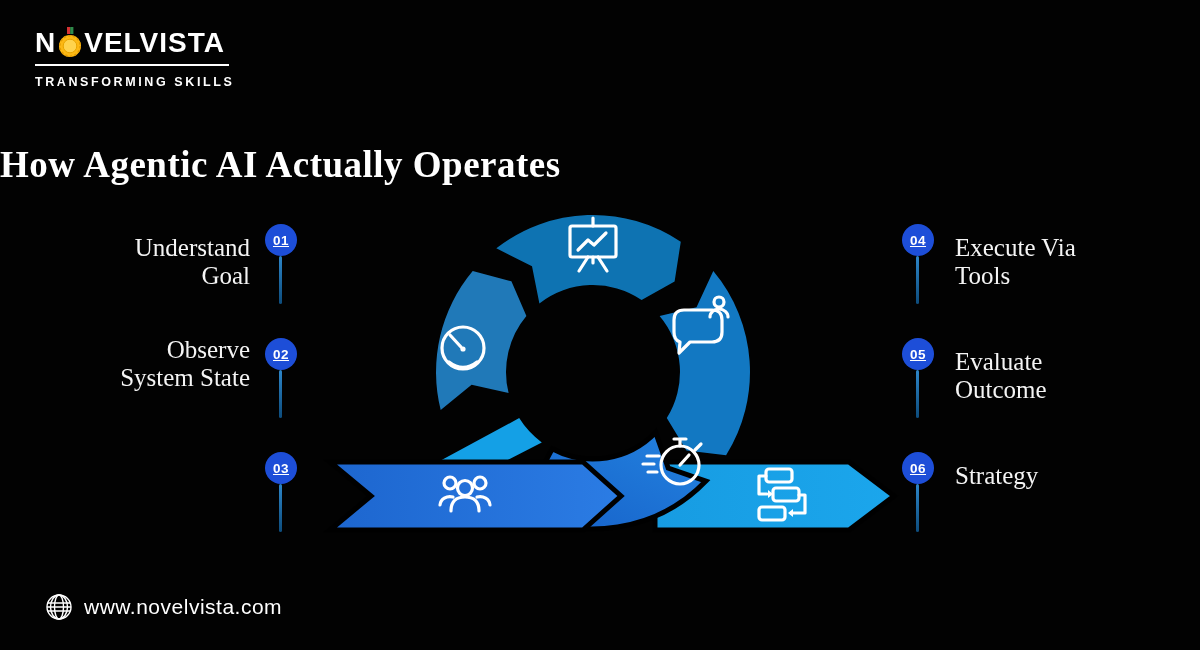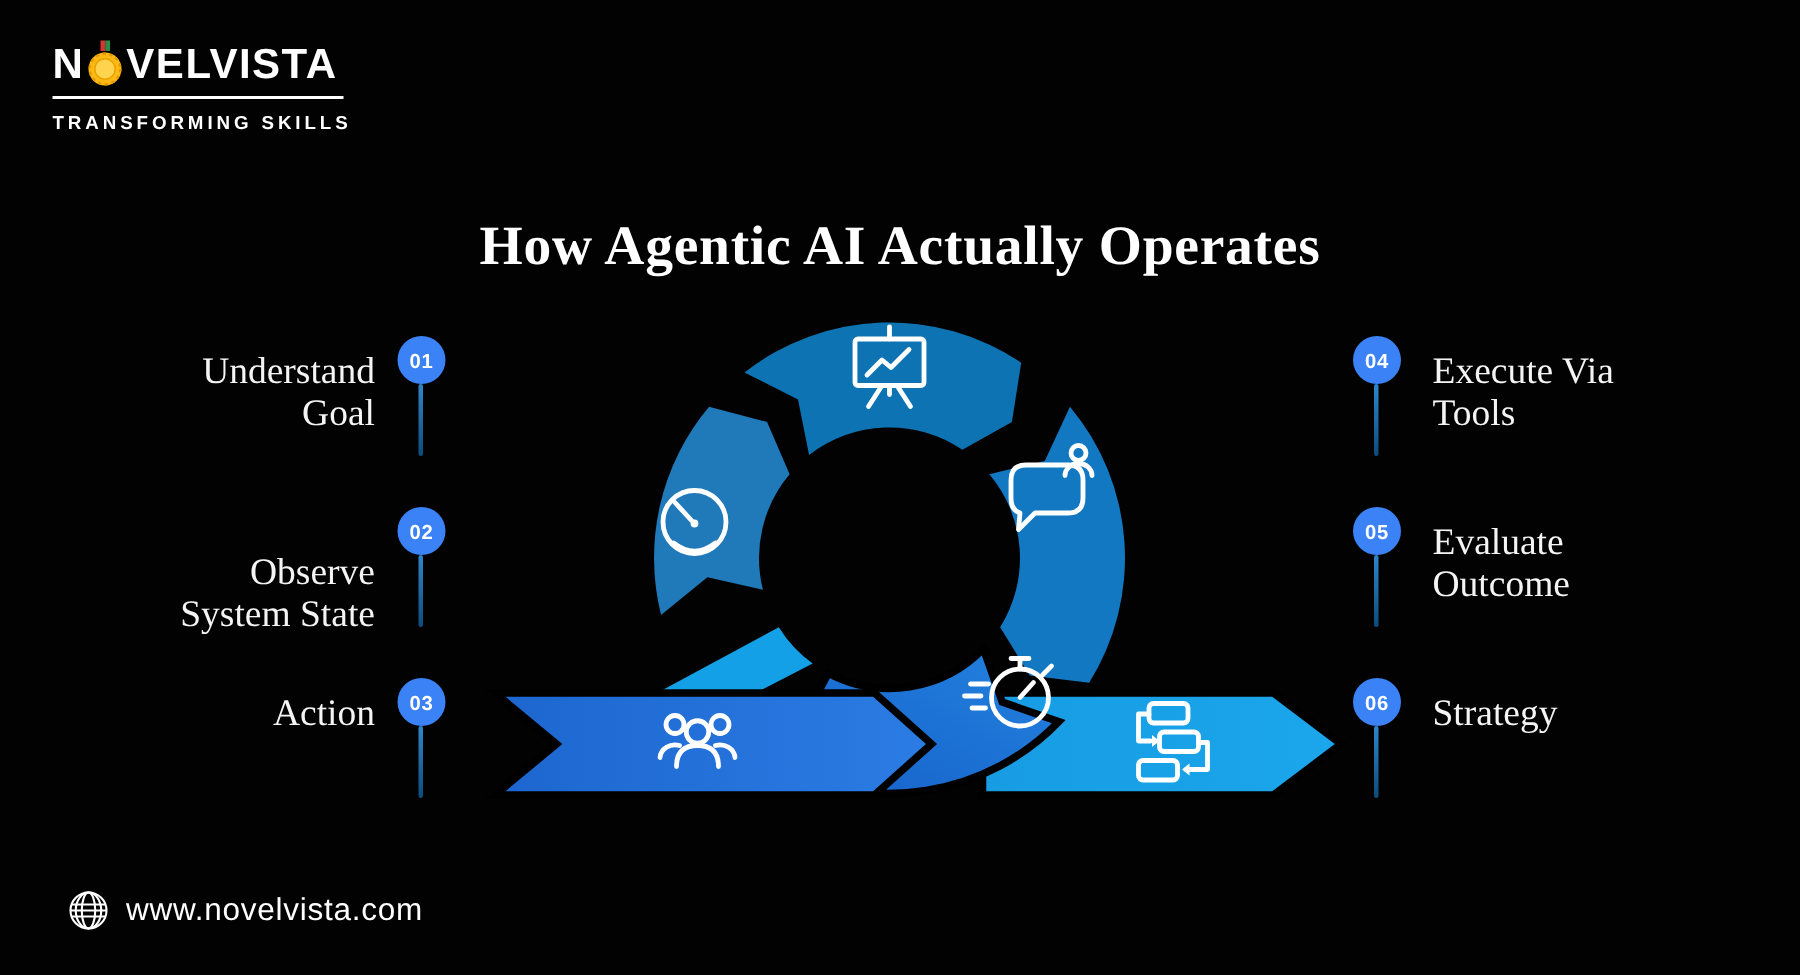--- a/index.html
+++ b/index.html
@@ -8,31 +8,31 @@
 
   
   .logo{position:absolute;left:35px;top:26px;}
   .brand{display:flex;align-items:center;color:#fff;font-weight:700;font-size:28px;
          letter-spacing:1px;line-height:34px;}
   .brand svg{margin:0 1px;}
   .logo-rule{width:194px;border-top:2px solid #fff;margin-top:4px;}
   .tagline{color:#fff;font-size:12.5px;font-weight:700;letter-spacing:2.6px;margin-top:9px;}
 
   
-  .title{position:absolute;left:0;top:118px;width:100%;text-align:center;color:#fff;
+  .title{position:absolute;left:0;top:118px;width:100%;text-align:left;color:#fff;
          font-family:"Liberation Serif",serif;font-weight:700;font-size:37px;letter-spacing:.5px;}
 
   
   .step-label{position:absolute;color:#f4f4f4;font-family:"Liberation Serif",serif;
               font-size:25px;line-height:27.5px;}
   .step-label.left{left:40px;width:210px;text-align:right;}
   .step-label.right{left:955px;width:230px;text-align:left;}
-  .badge{position:absolute;width:32px;height:32px;border-radius:50%;background:#3b82f6;
+  .badge{position:absolute;width:32px;height:32px;border-radius:50%;background:#1d4ed8;
          color:#fff;font-size:13.5px;font-weight:700;display:flex;align-items:center;
-         justify-content:center;letter-spacing:.5px;}
+         justify-content:center;letter-spacing:.5px;text-decoration:underline;}
   .stem{position:absolute;width:3px;height:48px;border-radius:2px;
         background:linear-gradient(#2d86c9,#0d4c7c);}
 
   
   .footer{position:absolute;left:44px;top:592px;display:flex;align-items:center;gap:10px;
           color:#fff;font-size:21px;letter-spacing:.5px;}
 
   .diagram-svg{position:absolute;left:0;top:0;}
 </style>
 </head>
@@ -58,29 +58,28 @@
 
   <h1 class="title">How Agentic AI Actually Operates</h1>
 
   <div class="step-label left" style="top:234px">
     <div>Understand</div>
     <div>Goal</div>
   </div>
   <div class="badge" style="left:265px;top:224px">01</div>
   <div class="stem" style="left:279px;top:256px"></div>
 
-  <div class="step-label left" style="top:368px">
+  <div class="step-label left" style="top:336px">
     <div>Observe</div>
     <div>System State</div>
   </div>
   <div class="badge" style="left:265px;top:338px">02</div>
   <div class="stem" style="left:279px;top:370px"></div>
 
   <div class="step-label left" style="top:462px">
-    <div>Action</div>
   </div>
   <div class="badge" style="left:265px;top:452px">03</div>
   <div class="stem" style="left:279px;top:484px"></div>
 
   <div class="step-label right" style="top:234px">
     <div>Execute Via</div>
     <div>Tools</div>
   </div>
   <div class="badge" style="left:902px;top:224px">04</div>
   <div class="stem" style="left:916px;top:256px"></div>

